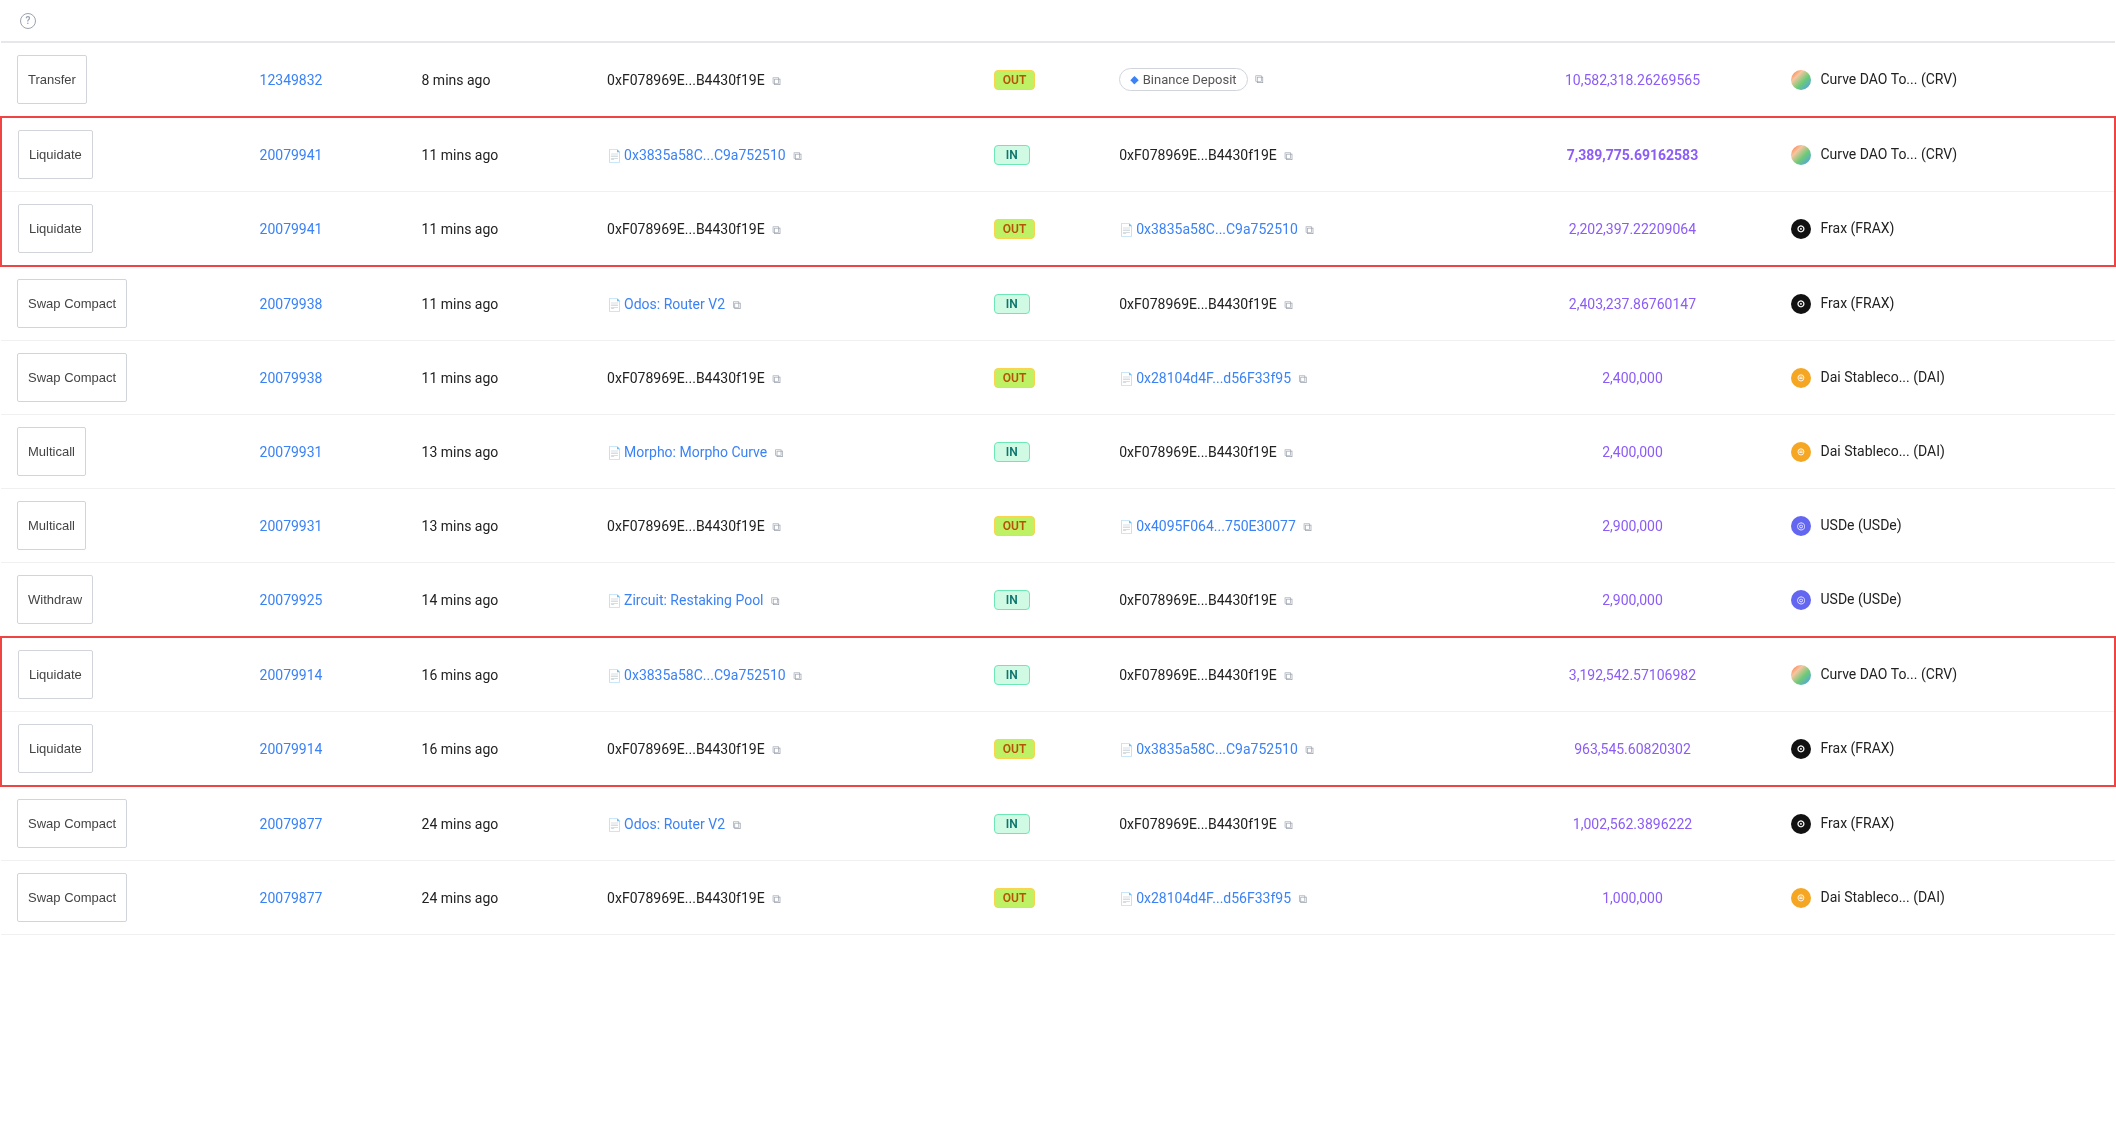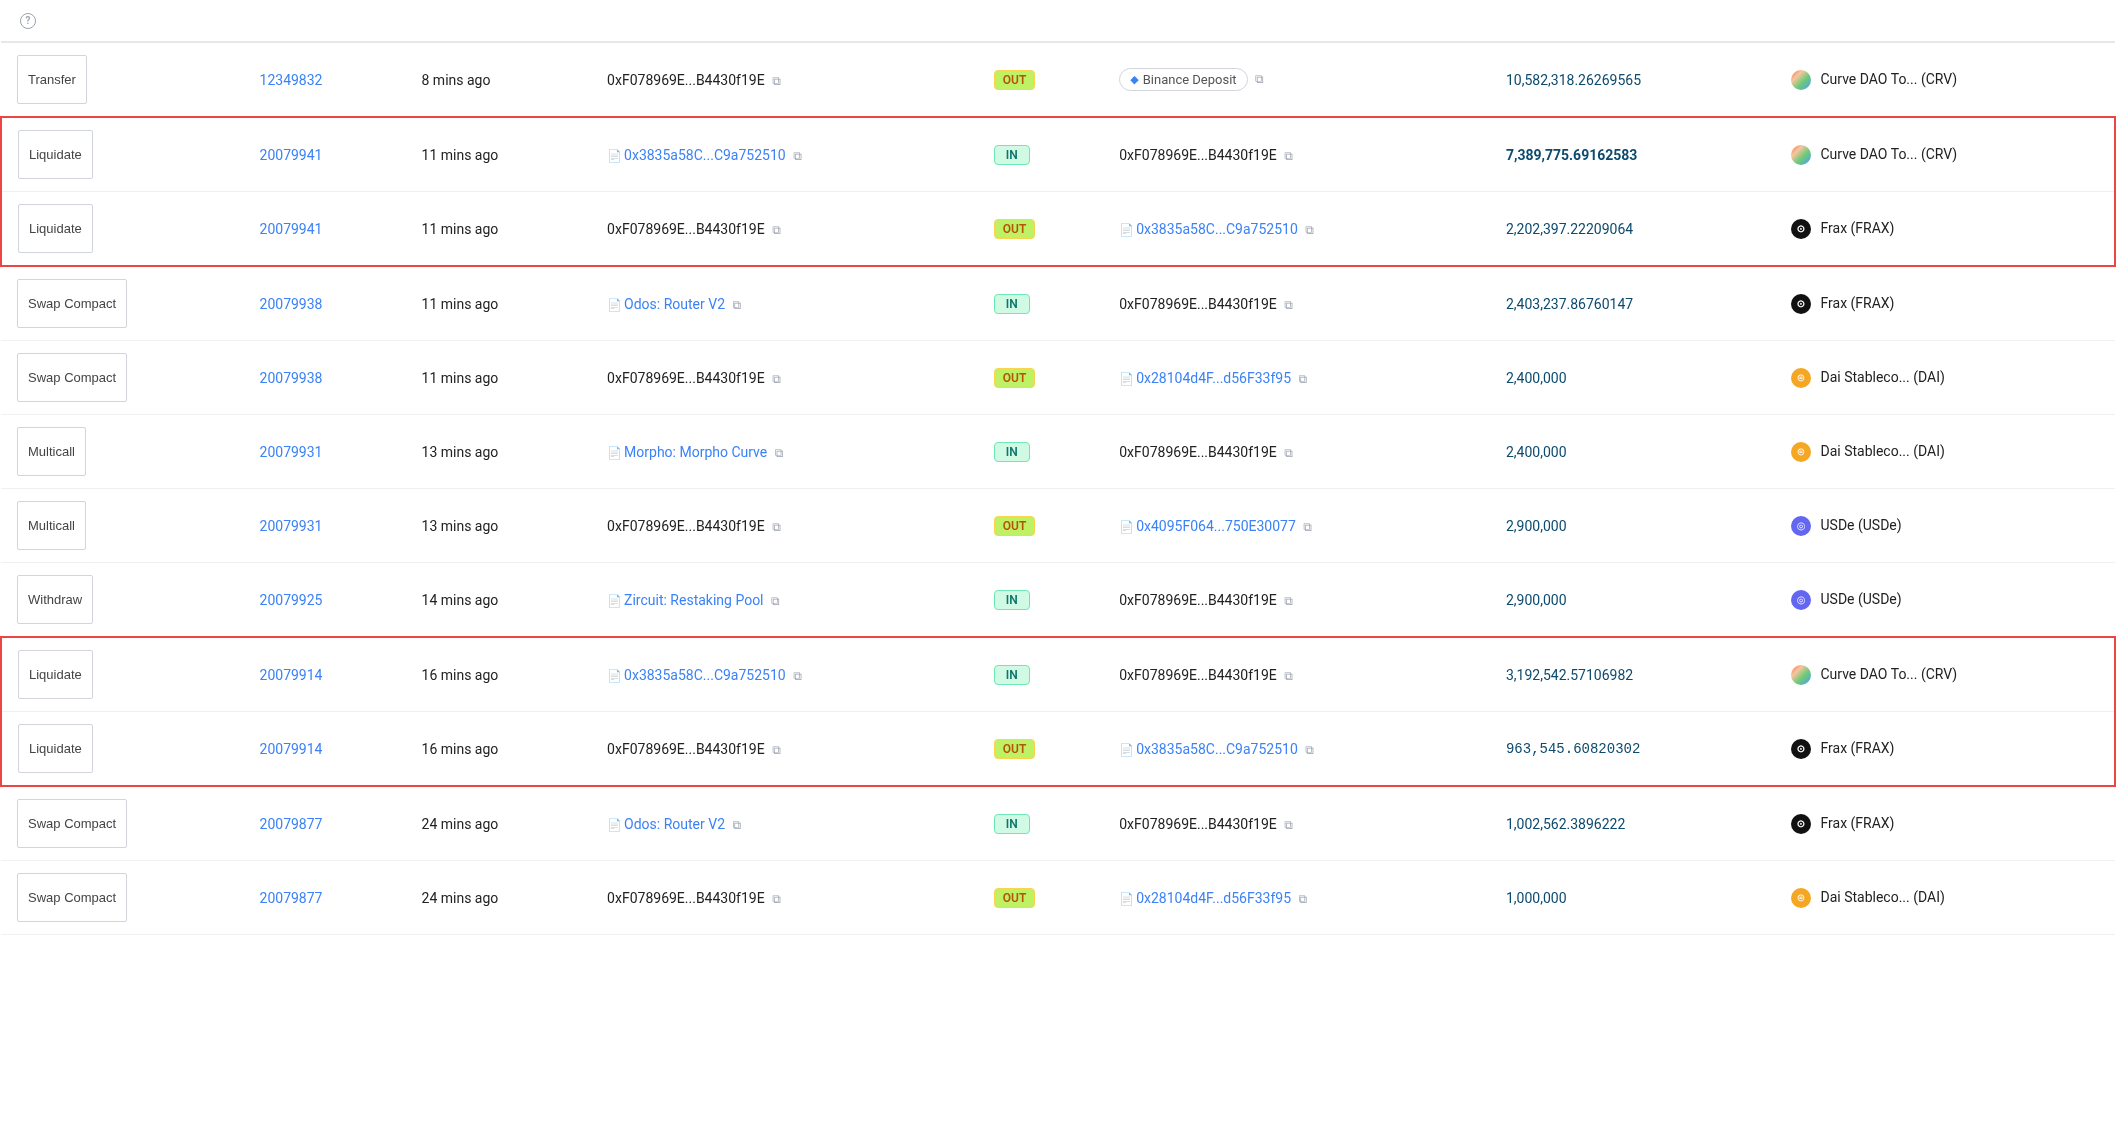--- a/index.html
+++ b/index.html
@@ -89,22 +89,22 @@
       width: 20px;
       height: 20px;
       border-radius: 50%;
       vertical-align: middle;
       margin-right: 6px;
       font-size: 14px;
       text-align: center;
       line-height: 20px;
     }
     .value-cell {
-      text-align: left;
-      color: #0c4a6e;
+      text-align: center;
+      color: #8b5cf6;
     }
     .file-icon {
       color: #9ca3af;
       margin-right: 2px;
       font-size: 12px;
     }
     .question-icon {
       display: inline-block;
       width: 16px;
       height: 16px;
@@ -403,21 +403,21 @@
       <span class="addr-plain">0xF078969E...B4430f19E</span>
       <span class="copy-icon">⧉</span>
     </td>
     <td style="border-bottom: 2px solid rgb(239, 68, 68); border-top: none;">
       <span class="badge badge-out">OUT</span>
     </td>
     <td style="border-bottom: 2px solid rgb(239, 68, 68); border-top: none;">
       <span class="file-icon">📄</span><a class="addr-link">0x3835a58C...C9a752510</a>
       <span class="copy-icon">⧉</span>
     </td>
-    <td class="value-cell" style="border-bottom: 2px solid rgb(239, 68, 68); border-top: none; font-family: Liberation Mono, monospace;">963,545.60820302</td>
+    <td class="value-cell" style="border-bottom: 2px solid rgb(239, 68, 68); border-top: none;">963,545.60820302</td>
     <td style="border-right: 2px solid rgb(239, 68, 68); border-bottom: 2px solid rgb(239, 68, 68); border-top: none;">
       <span class="token-icon" style="background:#111;color:#fff;border-radius:50%;display:inline-flex;align-items:center;justify-content:center;font-size:10px;font-weight:bold;">⊙</span>
       <span>Frax (FRAX)</span>
     </td>
   </tr>
         <tr>
     <td>
       <button class="method-btn">Swap Compact</button>
     </td>
     <td>

